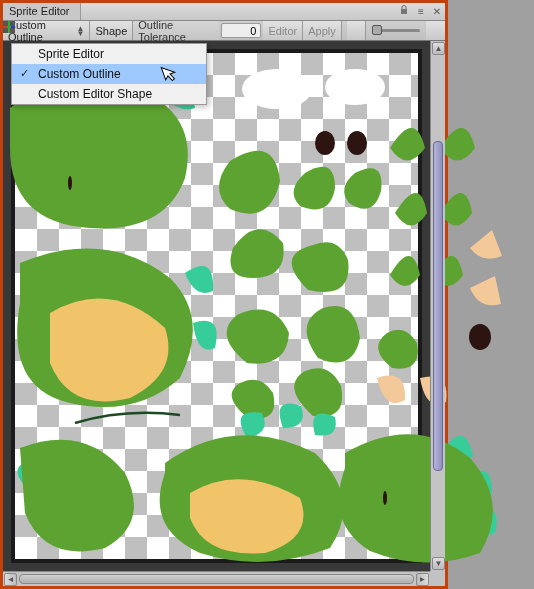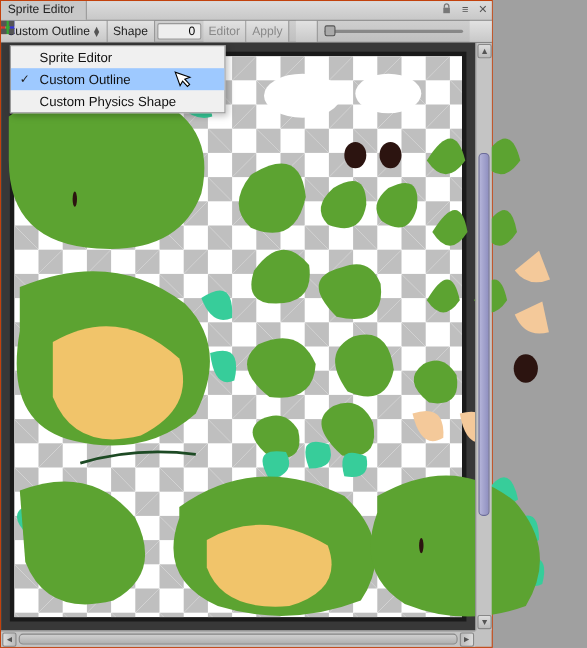--- a/index.html
+++ b/index.html
@@ -1,21 +1,21 @@
 <!DOCTYPE html>
 <html><head>
 <meta charset="utf-8">
 <style>
   * { box-sizing: border-box; margin: 0; padding: 0; font-family: Arial, sans-serif; }
   html, body { width: 534px; height: 589px; background: #a0a0a0; overflow: hidden; }
 
   .window {
     position: absolute; left: 0; top: 0; width: 448px; height: 589px;
     background: #c2c2c2;
-    border: 1px solid #c2410c;
+    border: 3px solid #c2410c;
   }
 
   
   .titlebar {
     position: absolute; left: 0; top: 0; width: 100%; height: 18px;
     background: linear-gradient(#dcdcdc, #c8c8c8);
     border-bottom: 1px solid #888;
   }
   .title-tab {
     position: absolute; left: 0; top: 0; height: 17px;
@@ -163,20 +163,23 @@
   </div>
 
   <div class="toolbar">
     <div class="tb-btn">
       <span>Custom Outline</span>
       <span class="updown">▲<br>▼</span>
     </div>
     <div class="tb-btn">
       <span>Shape</span>
     </div>
+    <div class="tb-btn lbl" style="border-right:none;">
+      <span>Outline Tolerance</span>
+    </div>
     <input class="tb-num" value="0" style="">
     <div class="tb-btn" style="color:#888;">
       <span>Editor</span>
     </div>
     <div class="tb-btn" style="color:#888;">
       <span>Apply</span>
     </div>
     <div class="spacer"></div>
     <div class="tb-btn tb-icon">
       <svg width="14" height="12" viewBox="0 0 14 12">
@@ -297,17 +300,17 @@
     <div class="dd-item sel">
       <span class="dd-check">✓</span>
       <span>Custom Outline</span>
       <span class="cursor">
         <svg width="14" height="18" viewBox="0 0 14 18">
             <path d="M1 1 L1 14 L4.5 11 L7 17 L9.5 16 L7 10 L12 10 Z" fill="#fff" stroke="#000" stroke-width="1"></path>
           </svg>
       </span>
     </div>
     <div class="dd-item">
-      <span>Custom Physics Shape</span>
+      <span>Custom Editor Shape</span>
     </div>
   </div>
 
 </div>
 
 </body></html>

